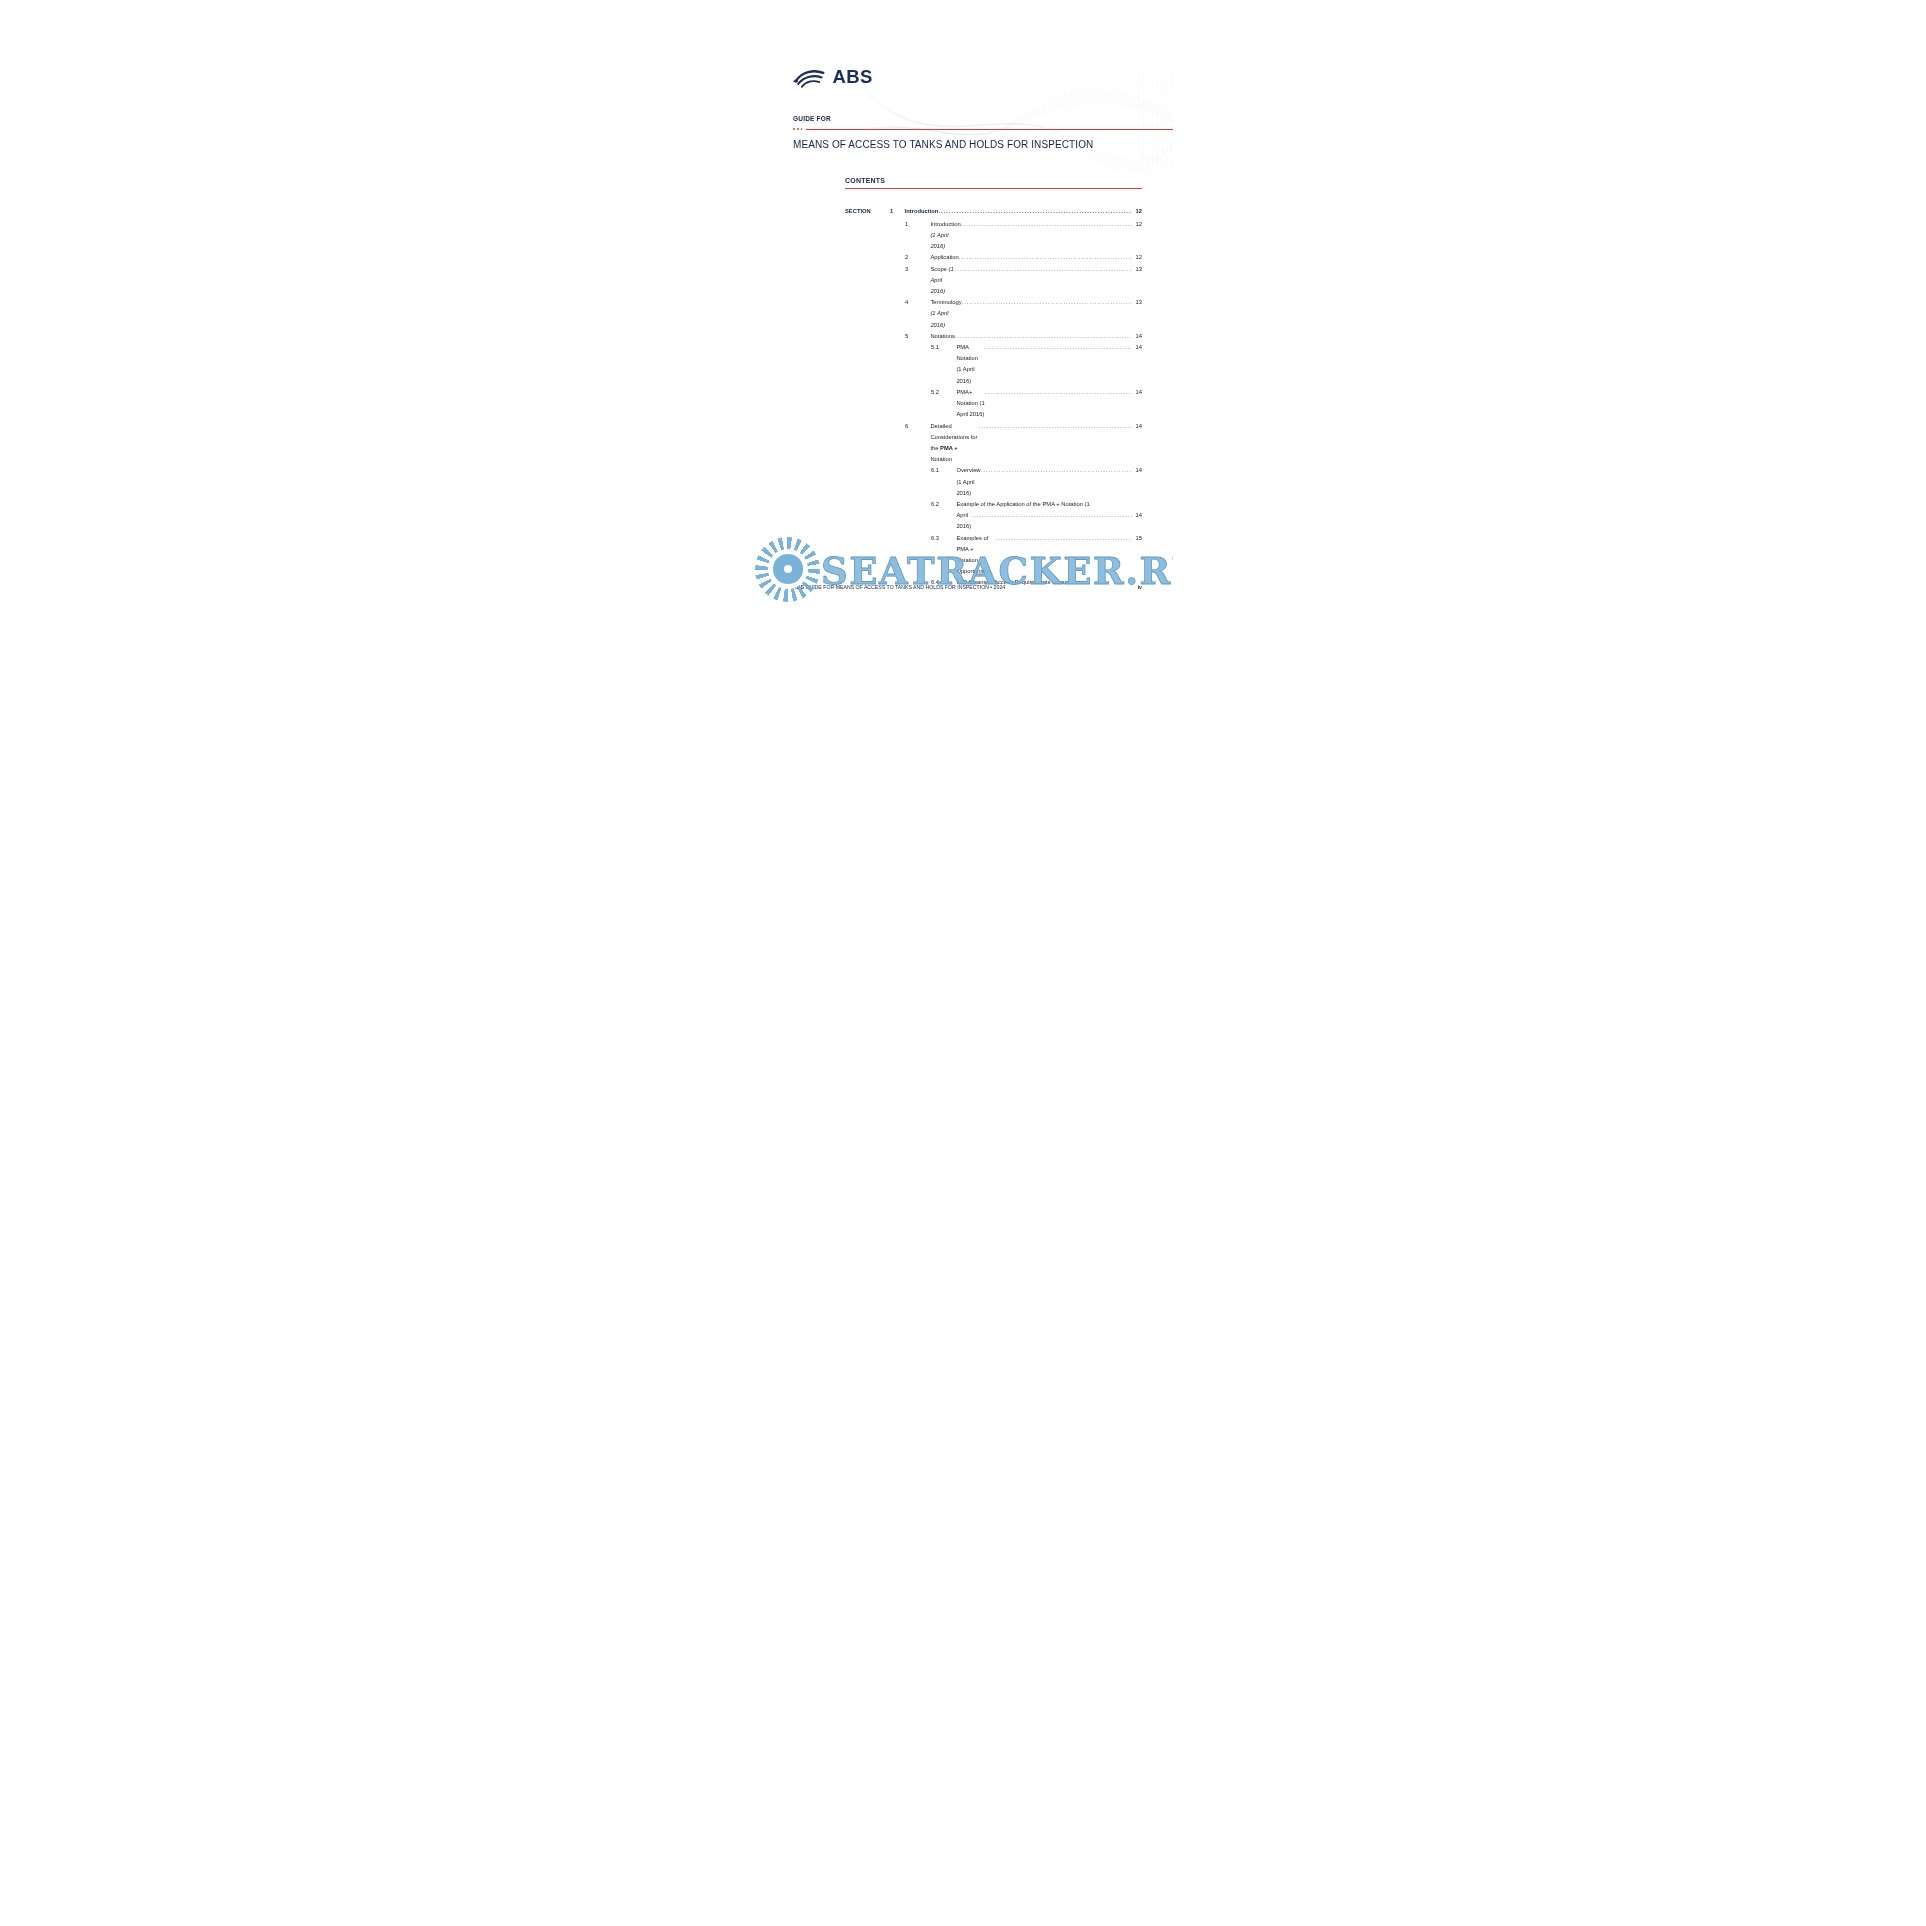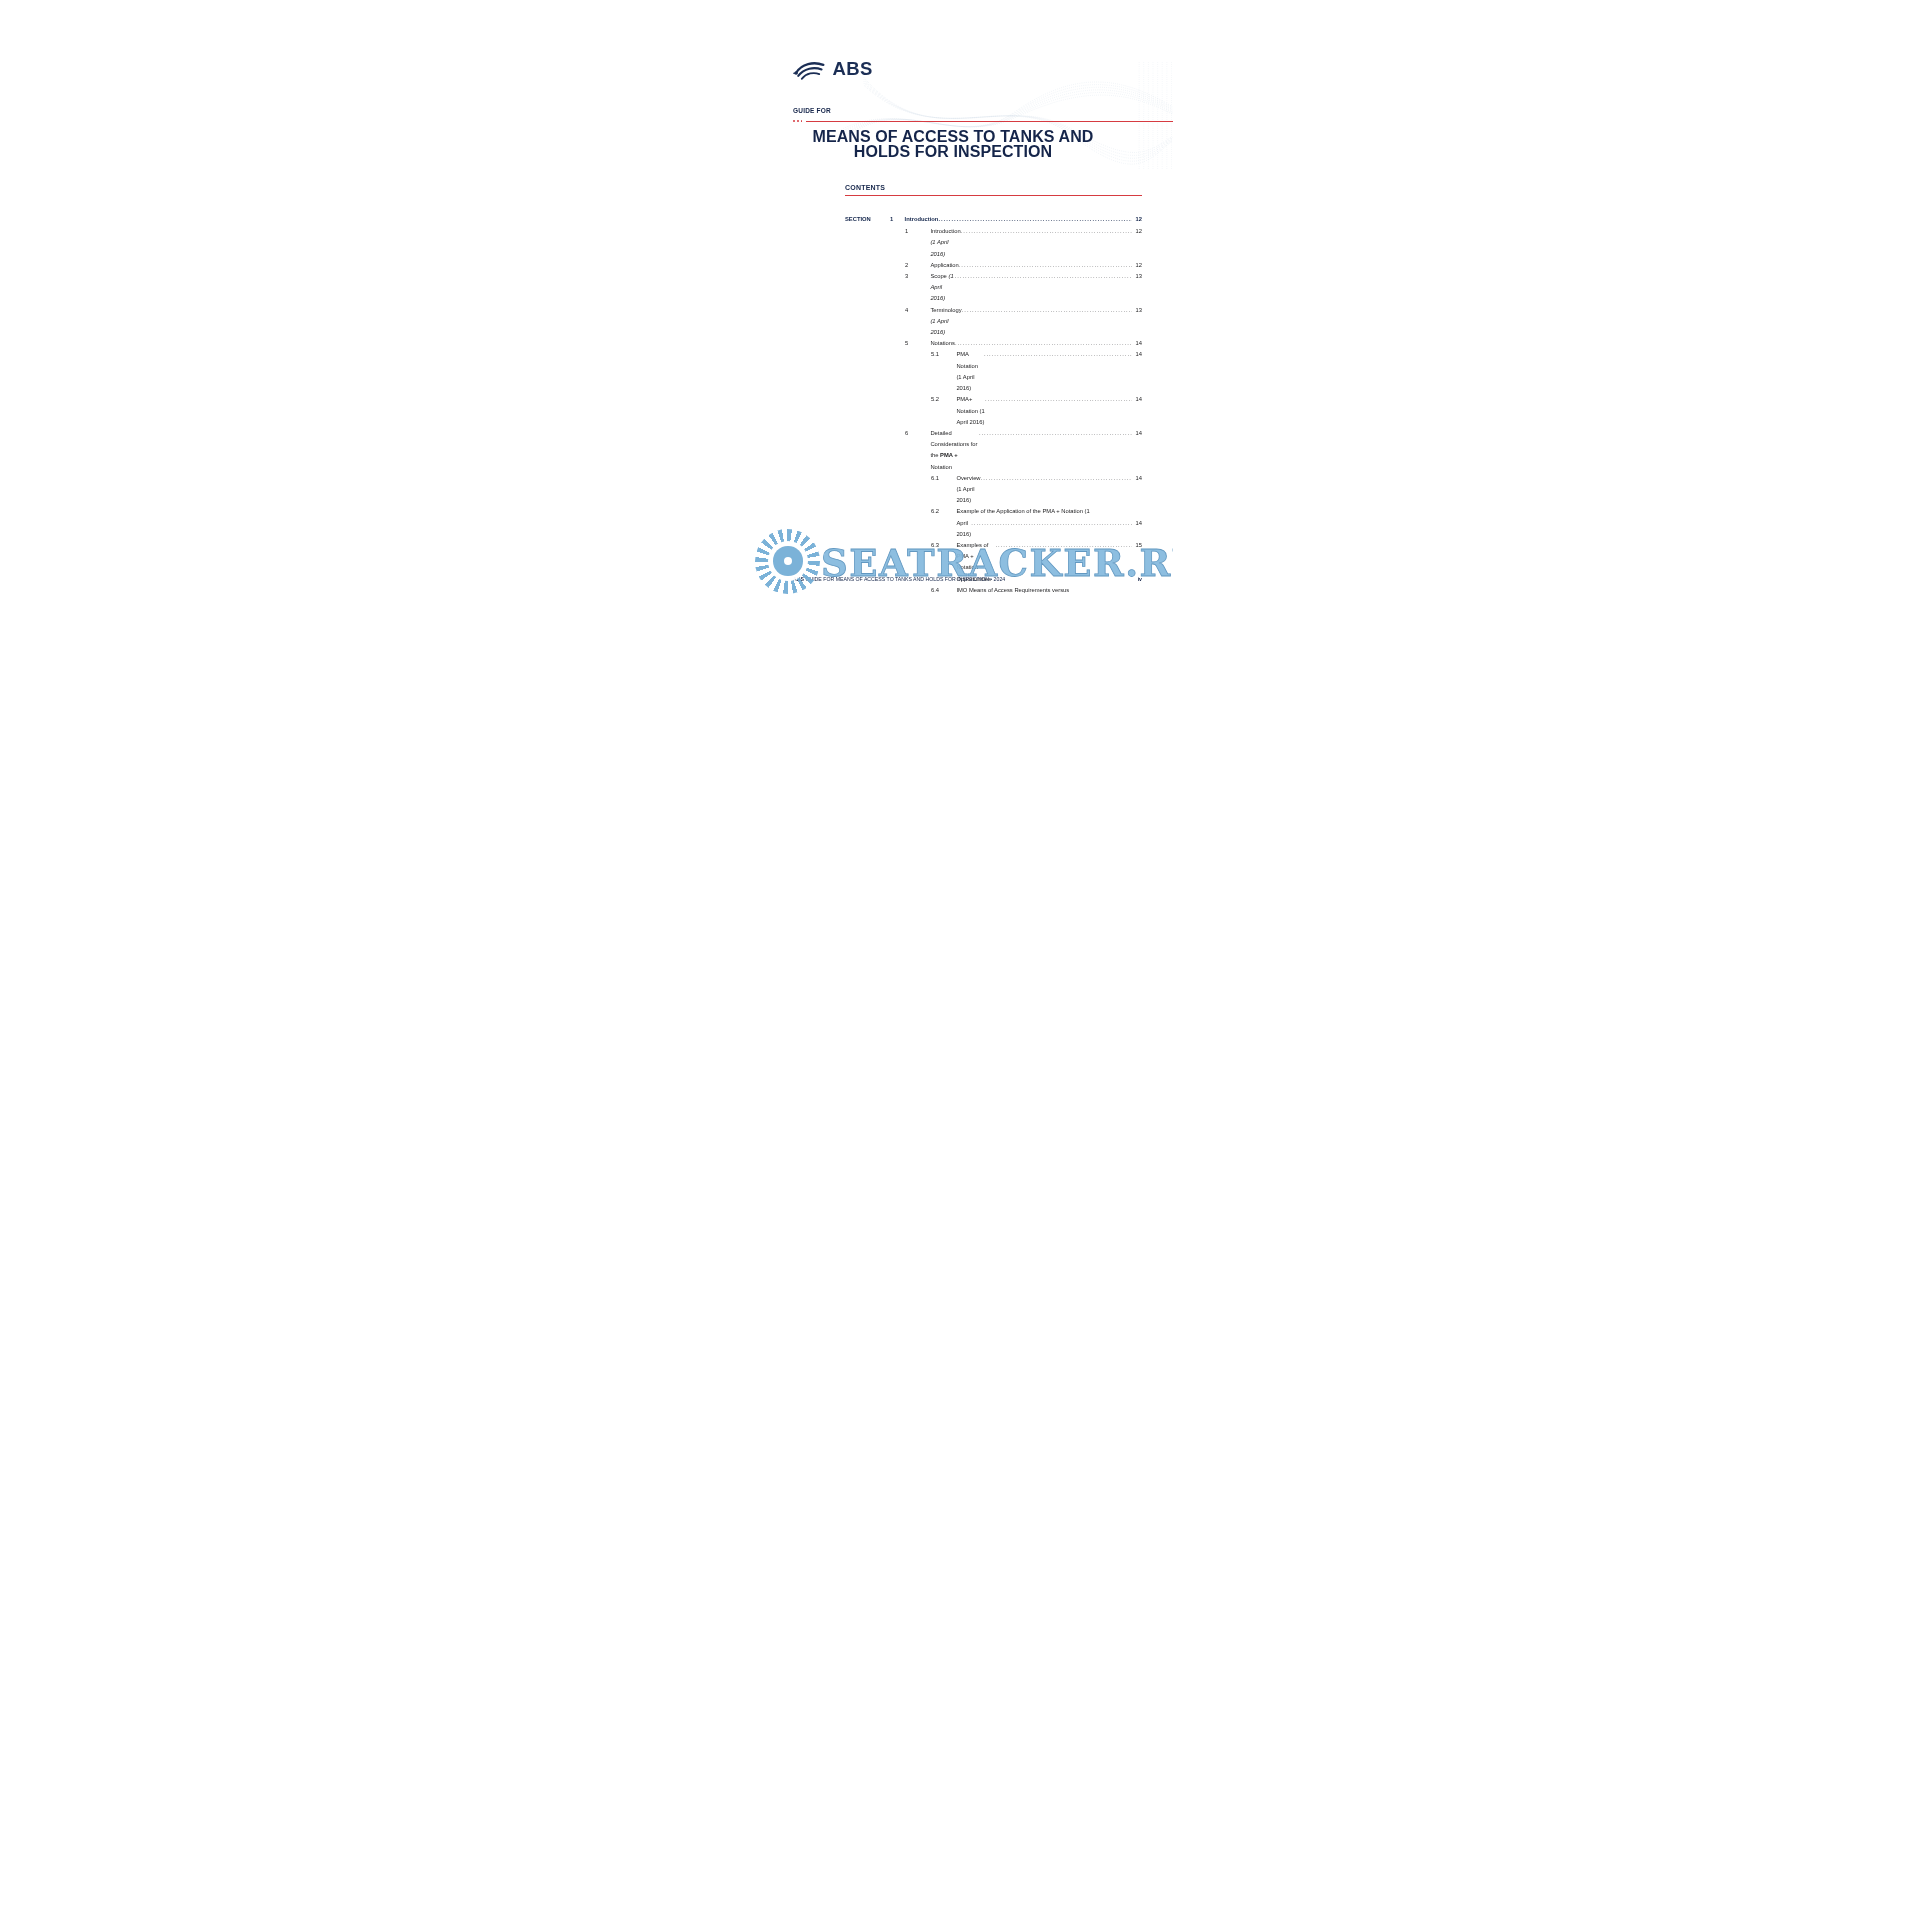--- a/index.html
+++ b/index.html
@@ -1,40 +1,40 @@
 <!DOCTYPE html>
 <html style="font-size:6.2px"><head>
 <meta charset="utf-8">
 <style>
   html,body { margin:0; padding:0; background:#ffffff; }
   body { font-family:"Liberation Sans", sans-serif; }
   .page {
-    position:relative; width:420px; height:595px; margin:0 auto;
+    position:relative; width:420px; height:595px; margin:8px auto;
     background:#ffffff; overflow:hidden; color:#1d1d1f;
   }
   
   .wave-svg { position:absolute; top:62px; left:88px; width:332px; height:116px; z-index:0; }
 
   .content { position:relative; z-index:1; padding:57px 31px 0 40px; }
 
   
   .logo-row { display:flex; align-items:center; gap:4.6px; }
   .logo-mark svg { display:block; }
   .logo-text { font-size:18.5px; font-weight:800; color:#1b2e55; letter-spacing:0.4px; line-height:1; }
 
   .eyebrow { margin-top:25px; font-size:6.5px; font-weight:bold; color:#15254a; letter-spacing:0.2px; }
 
   .rule-row { display:flex; align-items:center; margin-top:6.2px; margin-right:-31px; height:2.3px; }
   .rule-dots { display:flex; gap:1.9px; align-items:center; }
   .rule-dots i { display:block; width:1.9px; height:1.9px; border-radius:50%; background:#d63b41; }
   .rule-line { flex:1; height:1.5px; background:#d63b41; margin-left:3.9px; }
 
   .page-title {
-    margin:6.2px 0 0 0; font-size:16px; line-height:15.4px; font-weight:700;
-    color:#15254a; letter-spacing:0.1px; max-width:320px;text-align:center;
+    margin:6.2px 0 0 0; font-size:10px; line-height:15.4px; font-weight:400;
+    color:#15254a; letter-spacing:0.1px; max-width:320px;
   }
 
   .contents-wrap { margin:25px 0 0 52px; }
   .contents-heading { font-size:7px; font-weight:bold; color:#15254a; letter-spacing:0.2px; }
   .contents-underline { height:1.2px; background:#d63b41; margin-top:3.5px; }
 
   
   .toc { margin:17.7px 0 0 52px; font-size:5.8px; line-height:11.2px; }
 
   .sec-row { display:grid; grid-template-columns:45px 14.6px 1fr; color:#14264c; font-weight:700; margin-bottom:1.2px; }

